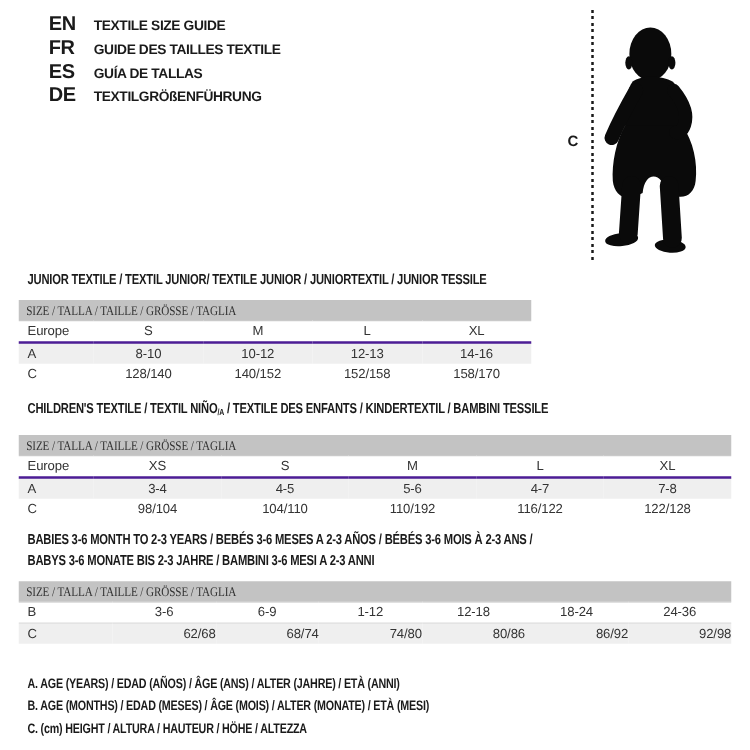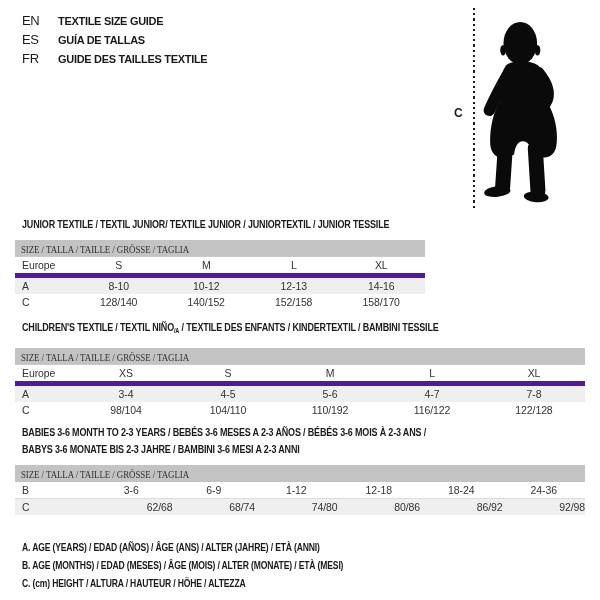--- a/index.html
+++ b/index.html
@@ -4,21 +4,21 @@
 <style>
   html,body{margin:0;padding:0;}
   body{
     width:600px;height:600px;background:#ffffff;position:relative;overflow:hidden;
     font-family:"Liberation Sans","DejaVu Sans",sans-serif;color:#1a1a1a;
   }
   .abs{position:absolute;}
   
   .lang-list{left:22px;top:10px;}
   .lang-row{height:19px;line-height:19px;white-space:nowrap;}
-  .lang-code{display:inline-block;width:36px;font-weight:normal;font-size:13px;letter-spacing:-0.3px;}
+  .lang-code{display:inline-block;width:36px;font-weight:bold;font-size:16px;letter-spacing:-0.3px;margin-left:17px;}
   .lang-title{font-weight:bold;font-size:11px;letter-spacing:-0.3px;}
   
   .measure-line{
     left:473px;top:8px;width:2px;height:202px;
     background-image:repeating-linear-gradient(to bottom,#1a1a1a 0 2.2px,transparent 2.2px 5.2px);
   }
   .measure-label{left:454px;top:106px;font-weight:bold;font-size:12px;}
   .baby-svg{left:477px;top:5px;}
   
   .sec-title{
@@ -31,43 +31,46 @@
     height:16px;line-height:16px;background:#c3c3c3;color:#333;overflow:hidden;font-family:Liberation Serif, serif;
   }
   .size-bar .bar-txt{
     display:inline-block;padding-left:7px;font-size:10.5px;letter-spacing:-0.1px;white-space:nowrap;
     transform:scaleX(0.85);transform-origin:0 50%;
   }
   
   table.size-table{border-collapse:collapse;table-layout:fixed;font-size:10.5px;color:#333;}
   table.size-table td{height:16px;padding:0;text-align:center;letter-spacing:-0.1px;vertical-align:middle;}
   table.size-table td.lbl{text-align:left;padding-left:7px;}
-  tr.r-head td{border-top:1px solid #c9c9c9;border-bottom:5px solid #4c1d95;}
+  tr.r-head td{border-top:1px solid #c9c9c9;border-bottom:2px solid #4c1d95;}
   tr.r-shade td{background:#efefef;}
   tr.r-top td{border-top:1px solid #c2c2c2;}
   tr.r-sep td{border-top:1px solid #dcdcdc;text-align:right;}
   
   .legend{left:22px;top:538px;}
   .legend-row{
     height:18px;line-height:18px;font-weight:bold;font-size:11px;letter-spacing:-0.2px;white-space:nowrap;
     transform:scaleX(0.78);transform-origin:0 50%;
   }
 </style>
 </head>
 <body>
 
 <div class="abs lang-list">
   <div class="lang-row">
     <span class="lang-code">EN</span><span class="lang-title">TEXTILE SIZE GUIDE</span>
   </div>
   <div class="lang-row">
+    <span class="lang-code">FR</span><span class="lang-title">GUIDE DES TAILLES TEXTILE</span>
+  </div>
+  <div class="lang-row">
     <span class="lang-code">ES</span><span class="lang-title">GUÍA DE TALLAS</span>
   </div>
   <div class="lang-row">
-    <span class="lang-code">FR</span><span class="lang-title">GUIDE DES TAILLES TEXTILE</span>
+    <span class="lang-code">DE</span><span class="lang-title">TEXTILGRÖßENFÜHRUNG</span>
   </div>
 </div>
 
 <div class="abs measure-line"></div>
 <div class="abs measure-label">C</div>
 <svg class="abs baby-svg" width="106" height="208" viewBox="0 0 120 215" xmlns="http://www.w3.org/2000/svg">
   <g fill="#0a0a0a" stroke="none">
     <ellipse cx="49" cy="33" rx="19" ry="24"></ellipse>
     <ellipse cx="29.5" cy="41" rx="3.2" ry="6"></ellipse>
     <ellipse cx="68.5" cy="41" rx="3.2" ry="6"></ellipse>

